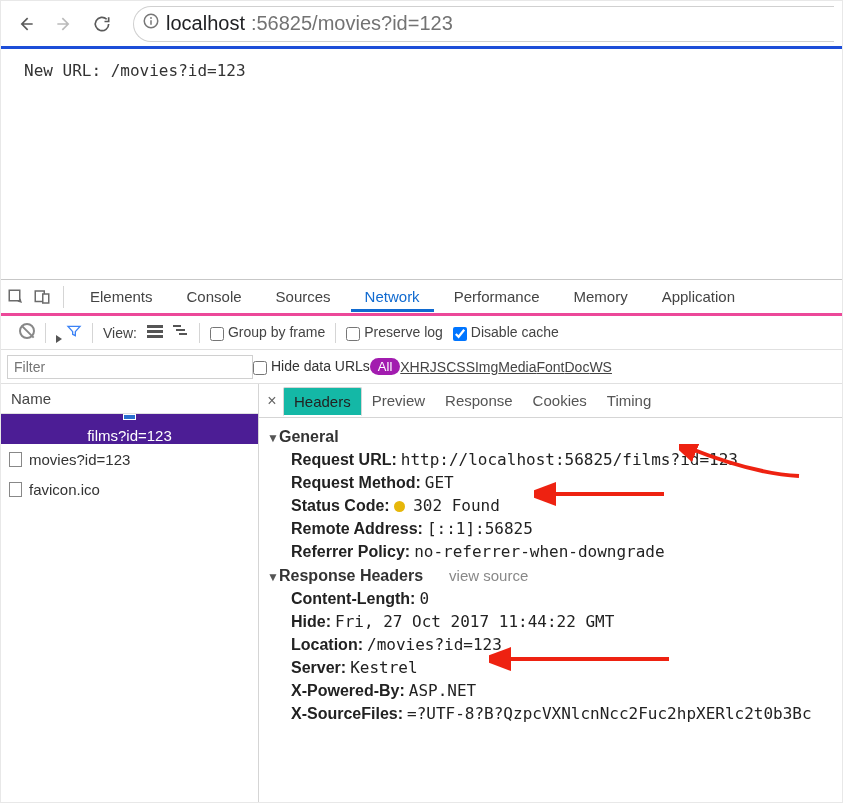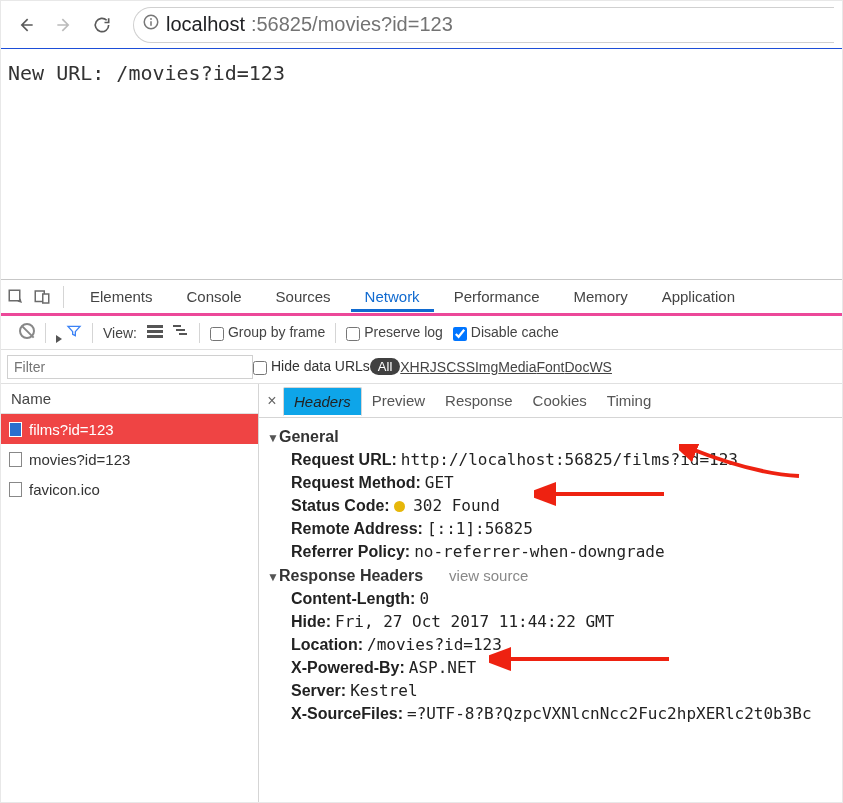--- a/index.html
+++ b/index.html
@@ -1,29 +1,29 @@
 <!DOCTYPE html>
 <html><head>
 <meta charset="utf-8">
 <style>
   * { box-sizing: border-box; }
   html, body { margin:0; padding:0; font-family: "Segoe UI", Arial, sans-serif; font-size:15px; color:#333; background:#fff; }
   body { width:843px; height:803px; overflow:hidden; border:1px solid #e8e8e8;}
 
   
-  .browser-bar { display:flex; align-items:center; height:48px; padding:0 8px; gap:4px; border-bottom:1px solid #1d4ed8;}
+  .browser-bar { display:flex; align-items:center; height:48px; padding:0 8px; gap:4px; border-bottom:3px solid #1d4ed8;}
   .nav-btn { width:34px; height:34px; display:flex; align-items:center; justify-content:center; color:#5a5a5a; cursor:pointer; border-radius:50%; }
   .nav-btn.disabled { color:#bbb; cursor:default; }
   .omnibox { flex:1; height:36px; border:1px solid #d0d0d0; border-right:none; border-radius:18px 0 0 18px; display:flex; align-items:center; padding:0 8px 0 8px; font-size:20px; color:#202124; gap:6px; margin-left:10px;}
   .omnibox .info-icon { color:#777; }
   .url-host { color:#202124; }
   .url-fade { color:#737373; }
 
   
-  .page-content { padding:12px 7px; font-family: Consolas, monospace; font-size:20px; white-space:pre; height:230px; }
+  .page-content { padding:12px 23px; font-family: Consolas, monospace; font-size:16px; white-space:pre; height:230px; }
 
   
   .devtools { border-top:1px solid #c7c7c7; font-family:"Segoe UI",Arial,sans-serif; font-size:15px; }
   .dt-tabs { display:flex; align-items:center; height:36px; border-bottom:3px solid #ec4899; padding-left:6px; gap:6px;}
   .dt-tabs .sep { width:1px; height:22px; background:#d5d5d5; margin:0 6px;}
   .dt-tab { padding:6px 14px 7px; color:#444; cursor:pointer; }
   .dt-tab.selected { color:#106ad0; border-bottom:3px solid #106ad0; padding-bottom:4px;}
   .dock-icons { display:flex; gap:8px; color:#6b6b6b;}
   .dock-icons span { display:inline-flex; }
 
@@ -33,38 +33,38 @@
   .ban-icon { width:16px;height:16px;border:2px solid #888;border-radius:50%; position:relative; display:inline-block;}
   .ban-icon:after{content:"";position:absolute;left:-1px;top:6px;width:16px;height:2px;background:#888;transform:rotate(45deg);}
   .cam-icon { width:16px;height:12px;background:#555;position:relative;}
   .cam-icon:after{content:"";position:absolute;right:-6px;top:2px;border-left:6px solid #555;border-top:4px solid transparent;border-bottom:4px solid transparent;}
   .funnel { color:#3b82f6; }
   .mini-icon { color:#555; }
   input[type=checkbox]{ width:14px;height:14px; vertical-align:middle; margin:0 4px 0 0;}
 
   .dt-filter { display:flex; align-items:center; height:34px; border-bottom:1px solid #e0e0e0; padding:0 6px; font-size:14px;}
   .filter-input { width:246px; height:24px; border:1px solid #d0d0d0; padding:2px 6px; font-size:14px; color:#888;}
-  .pill { background:#404040; color:#fff; border-radius:10px; padding:1px 8px; font-size:13px;}
+  .pill { background:#a21caf; color:#fff; border-radius:10px; padding:1px 8px; font-size:13px;}
   .chip { color:#444;text-decoration:underline; }
 
   
   .dt-split { display:flex; height:calc(803px - 48px - 230px - 36px - 34px - 34px - 2px); }
   .req-list { width:258px; border-right:1px solid #d5d5d5; }
   .req-list .hdr { height:30px; line-height:30px; padding:0 10px; border-bottom:1px solid #e0e0e0; color:#444;}
   .req-row { display:flex; align-items:center; height:30px; padding:0 8px; gap:7px; cursor:pointer;}
-  .req-row.selected { background:#ef4444; color:#fff;}
+  .req-row.selected { background:#4c1d95; color:#fff;flex-direction:column;}
   .file-box { width:13px;height:15px;border:1px solid #888;background:#fff;}
   .req-row.selected .file-box { border-color:#fff; background:#2a6fce;}
   .req-row .fname { font-size:15px;}
 
   .detail { flex:1; position:relative; padding:0; overflow:hidden;}
   .detail-tabs { display:flex; align-items:center; height:34px; border-bottom:1px solid #d5d5d5; padding-left:2px; font-size:15px;}
   .detail-tabs .close { width:22px; text-align:center; color:#666; cursor:pointer; font-size:16px;}
   .detail-tab { padding:5px 10px; color:#555; cursor:pointer;}
-  .detail-tab.selected { border:1px solid #d5d5d5; border-bottom:1px solid #fff; border-radius:2px 2px 0 0; margin-bottom:-1px; background:#0ea5e9; color:#222;font-style:italic;}
+  .detail-tab.selected { border:1px solid #d5d5d5; border-bottom:1px solid #fff; border-radius:2px 2px 0 0; margin-bottom:-1px; background:#14b8a6; color:#222;}
   .detail-body { padding:4px 8px 8px 8px; font-size:16px; color:#222; }
   .sect-hdr { margin-top:6px; color:#333; font-weight:700;}
   .sect-hdr .tw { display:inline-block; width:12px; color:#555; font-size:12px; padding-right:4px;}
   .sect-hdr .vs { font-weight:400; color:#888; margin-left:26px; font-size:15px;}
   .kv { margin:4px 0 4px 24px; font-family:inherit; }
   .kv .k { font-weight:700; }
   .kv .v { font-family:Consolas,monospace; margin-left:4px;}
   .status-dot { width:11px;height:11px;border-radius:50%;background:#e6b70a;display:inline-block;margin:0 4px 0 0;vertical-align:middle;}
 
   
@@ -205,22 +205,22 @@
         <div class="kv"><span class="k">Request URL:</span><span class="v">http://localhost:56825/films?id=123</span></div>
         <div class="kv"><span class="k">Request Method:</span><span class="v">GET</span></div>
         <div class="kv"><span class="k">Status Code:</span> <span class="status-dot"></span><span class="v">302 Found</span></div>
         <div class="kv"><span class="k">Remote Address:</span><span class="v">[::1]:56825</span></div>
         <div class="kv"><span class="k">Referrer Policy:</span><span class="v">no-referrer-when-downgrade</span></div>
 
         <div class="sect-hdr"><span class="tw">▼</span><span>Response Headers</span><span class="vs">view source</span></div>
         <div class="kv"><span class="k">Content-Length:</span><span class="v">0</span></div>
         <div class="kv"><span class="k">Hide:</span><span class="v">Fri, 27 Oct 2017 11:44:22 GMT</span></div>
         <div class="kv"><span class="k">Location:</span><span class="v">/movies?id=123</span></div>
+        <div class="kv"><span class="k">Server:</span><span class="v">Kestrel</span></div>
         <div class="kv"><span class="k">X-Powered-By:</span><span class="v">ASP.NET</span></div>
-        <div class="kv"><span class="k">Server:</span><span class="v">Kestrel</span></div>
         <div class="kv"><span class="k">X-SourceFiles:</span><span class="v">=?UTF-8?B?QzpcVXNlcnNcc2Fuc2hpXERlc2t0b3Bc</span></div>
       </div>
 
       <svg class="arrow" style="left:420px; top:60px;" width="130" height="40">
           <defs>
             <marker id="ah1" markerWidth="10" markerHeight="10" refX="2" refY="3" orient="auto">
               <path d="M0,0 L0,6 L8,3 z" fill="#e21"></path>
             </marker>
           </defs>
           <path d="M120,32 C80,30 40,16 10,4" stroke="#e21" stroke-width="4" fill="none" marker-end="url(#ah1)"></path>

